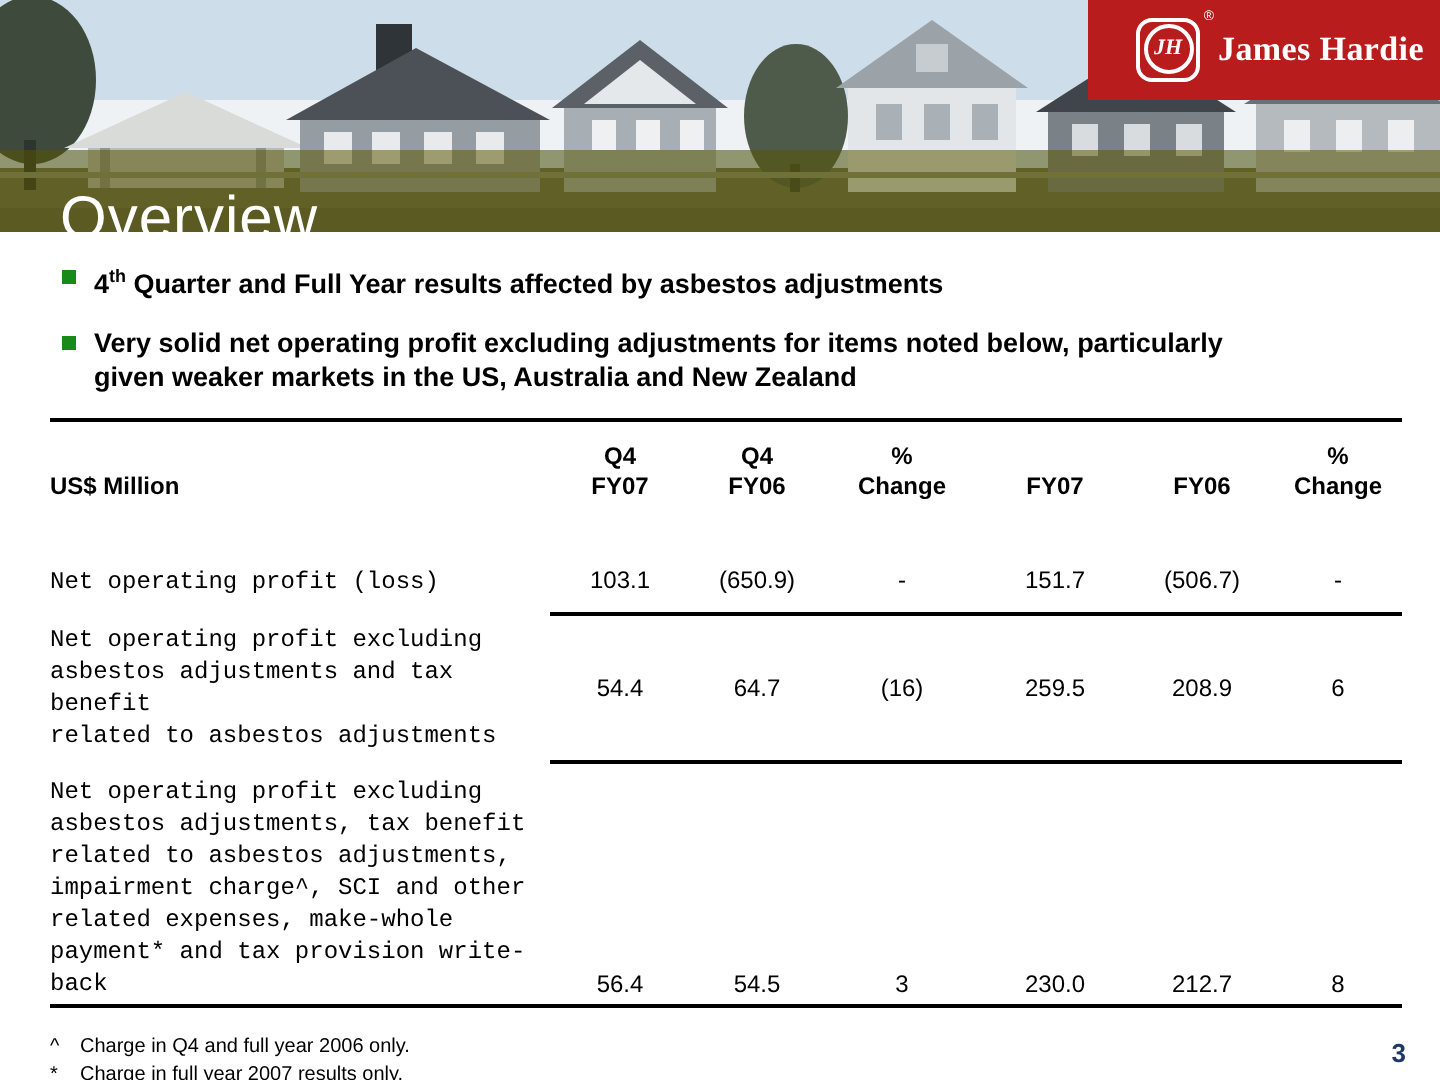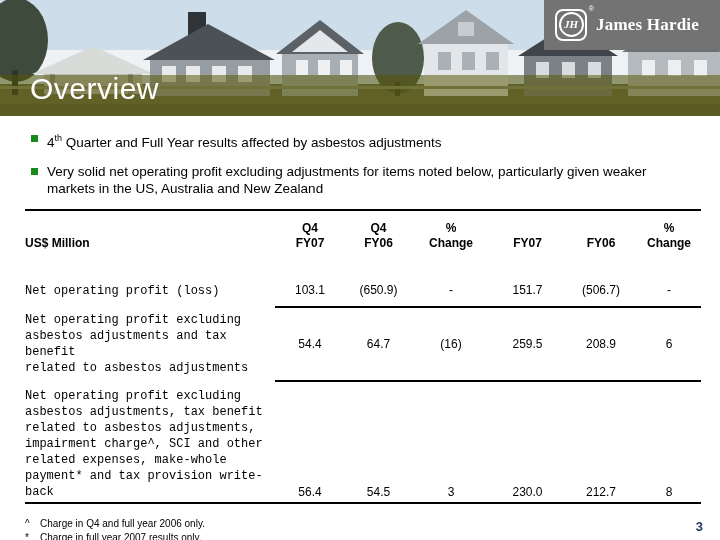--- a/index.html
+++ b/index.html
@@ -6,39 +6,39 @@
   .slide{
     position:relative; width:720px; height:540px; overflow:hidden;
     background:#fff; font-family:"Liberation Sans", sans-serif; color:#000;
   }
 
   
   .banner{position:relative;width:720px;height:116px;background:#cddde9;}
   .banner svg{display:block;}
   .banner-overlay{position:absolute;left:0;top:75px;width:720px;height:41px;
     background:rgba(88,84,0,0.52);z-index:2;}
-  .slide-title{position:absolute;left:30px;top:72px;z-index:3;color:#fff;
+  .slide-title{position:absolute;left:30px;top:93px;z-index:3;color:#fff;
     font-size:30px;font-weight:400;letter-spacing:0.5px;}
 
   
-  .logo{position:absolute;top:0;right:0;width:176px;height:50px;background:#737373;
-    display:flex;align-items:center;box-sizing:border-box;padding-left:11px;z-index:4;}
+  .logo{position:absolute;top:0;right:0;width:176px;height:50px;background:#b91c1c;
+    display:flex;align-items:center;box-sizing:border-box;padding-left:24px;z-index:4;}
   .mono-wrap{position:relative;width:33px;height:33px;flex:0 0 auto;}
   .mono-square{width:28px;height:28px;border:2px solid #fff;border-radius:8px;
     display:flex;align-items:center;justify-content:center;}
   .mono-circle{width:21px;height:21px;border:2px solid #fff;border-radius:50%;
     display:flex;align-items:center;justify-content:center;}
   .mono-text{color:#fff;font-family:"Liberation Serif", serif;font-style:italic;
     font-weight:bold;font-size:11px;line-height:1;}
   .reg{position:absolute;top:-4px;right:-6px;color:#fff;font-size:7px;}
   .brand{color:#fff;font-weight:bold;font-size:17px;margin-left:8px;letter-spacing:0.2px;white-space:nowrap;font-family:Liberation Serif, serif;}
 
   
   .bullets{margin:14px 0 0 31px;}
-  .bullet{display:flex;margin-bottom:12px;font-size:13.5px;line-height:17px;max-width:640px;}
+  .bullet{display:flex;margin-bottom:12px;font-size:13.5px;line-height:17px;max-width:640px;font-weight:bold;}
   .bullet-square{flex:0 0 auto;width:7px;height:7px;background:#188a18;margin:5px 9px 0 0;}
   .bullet sup{font-size:9px;}
   .bullet-text{max-width:600px;}
 
   
   .fin-table{margin:8px 0 0 25px;border-collapse:collapse;table-layout:fixed;
     width:676px;font-size:12px;border-top:2px solid #000;}
   .fin-table th,.fin-table td{padding:0;}
   .fin-table thead th{font-weight:bold;vertical-align:bottom;text-align:center;
     padding:10px 0 6px;line-height:15px;}

